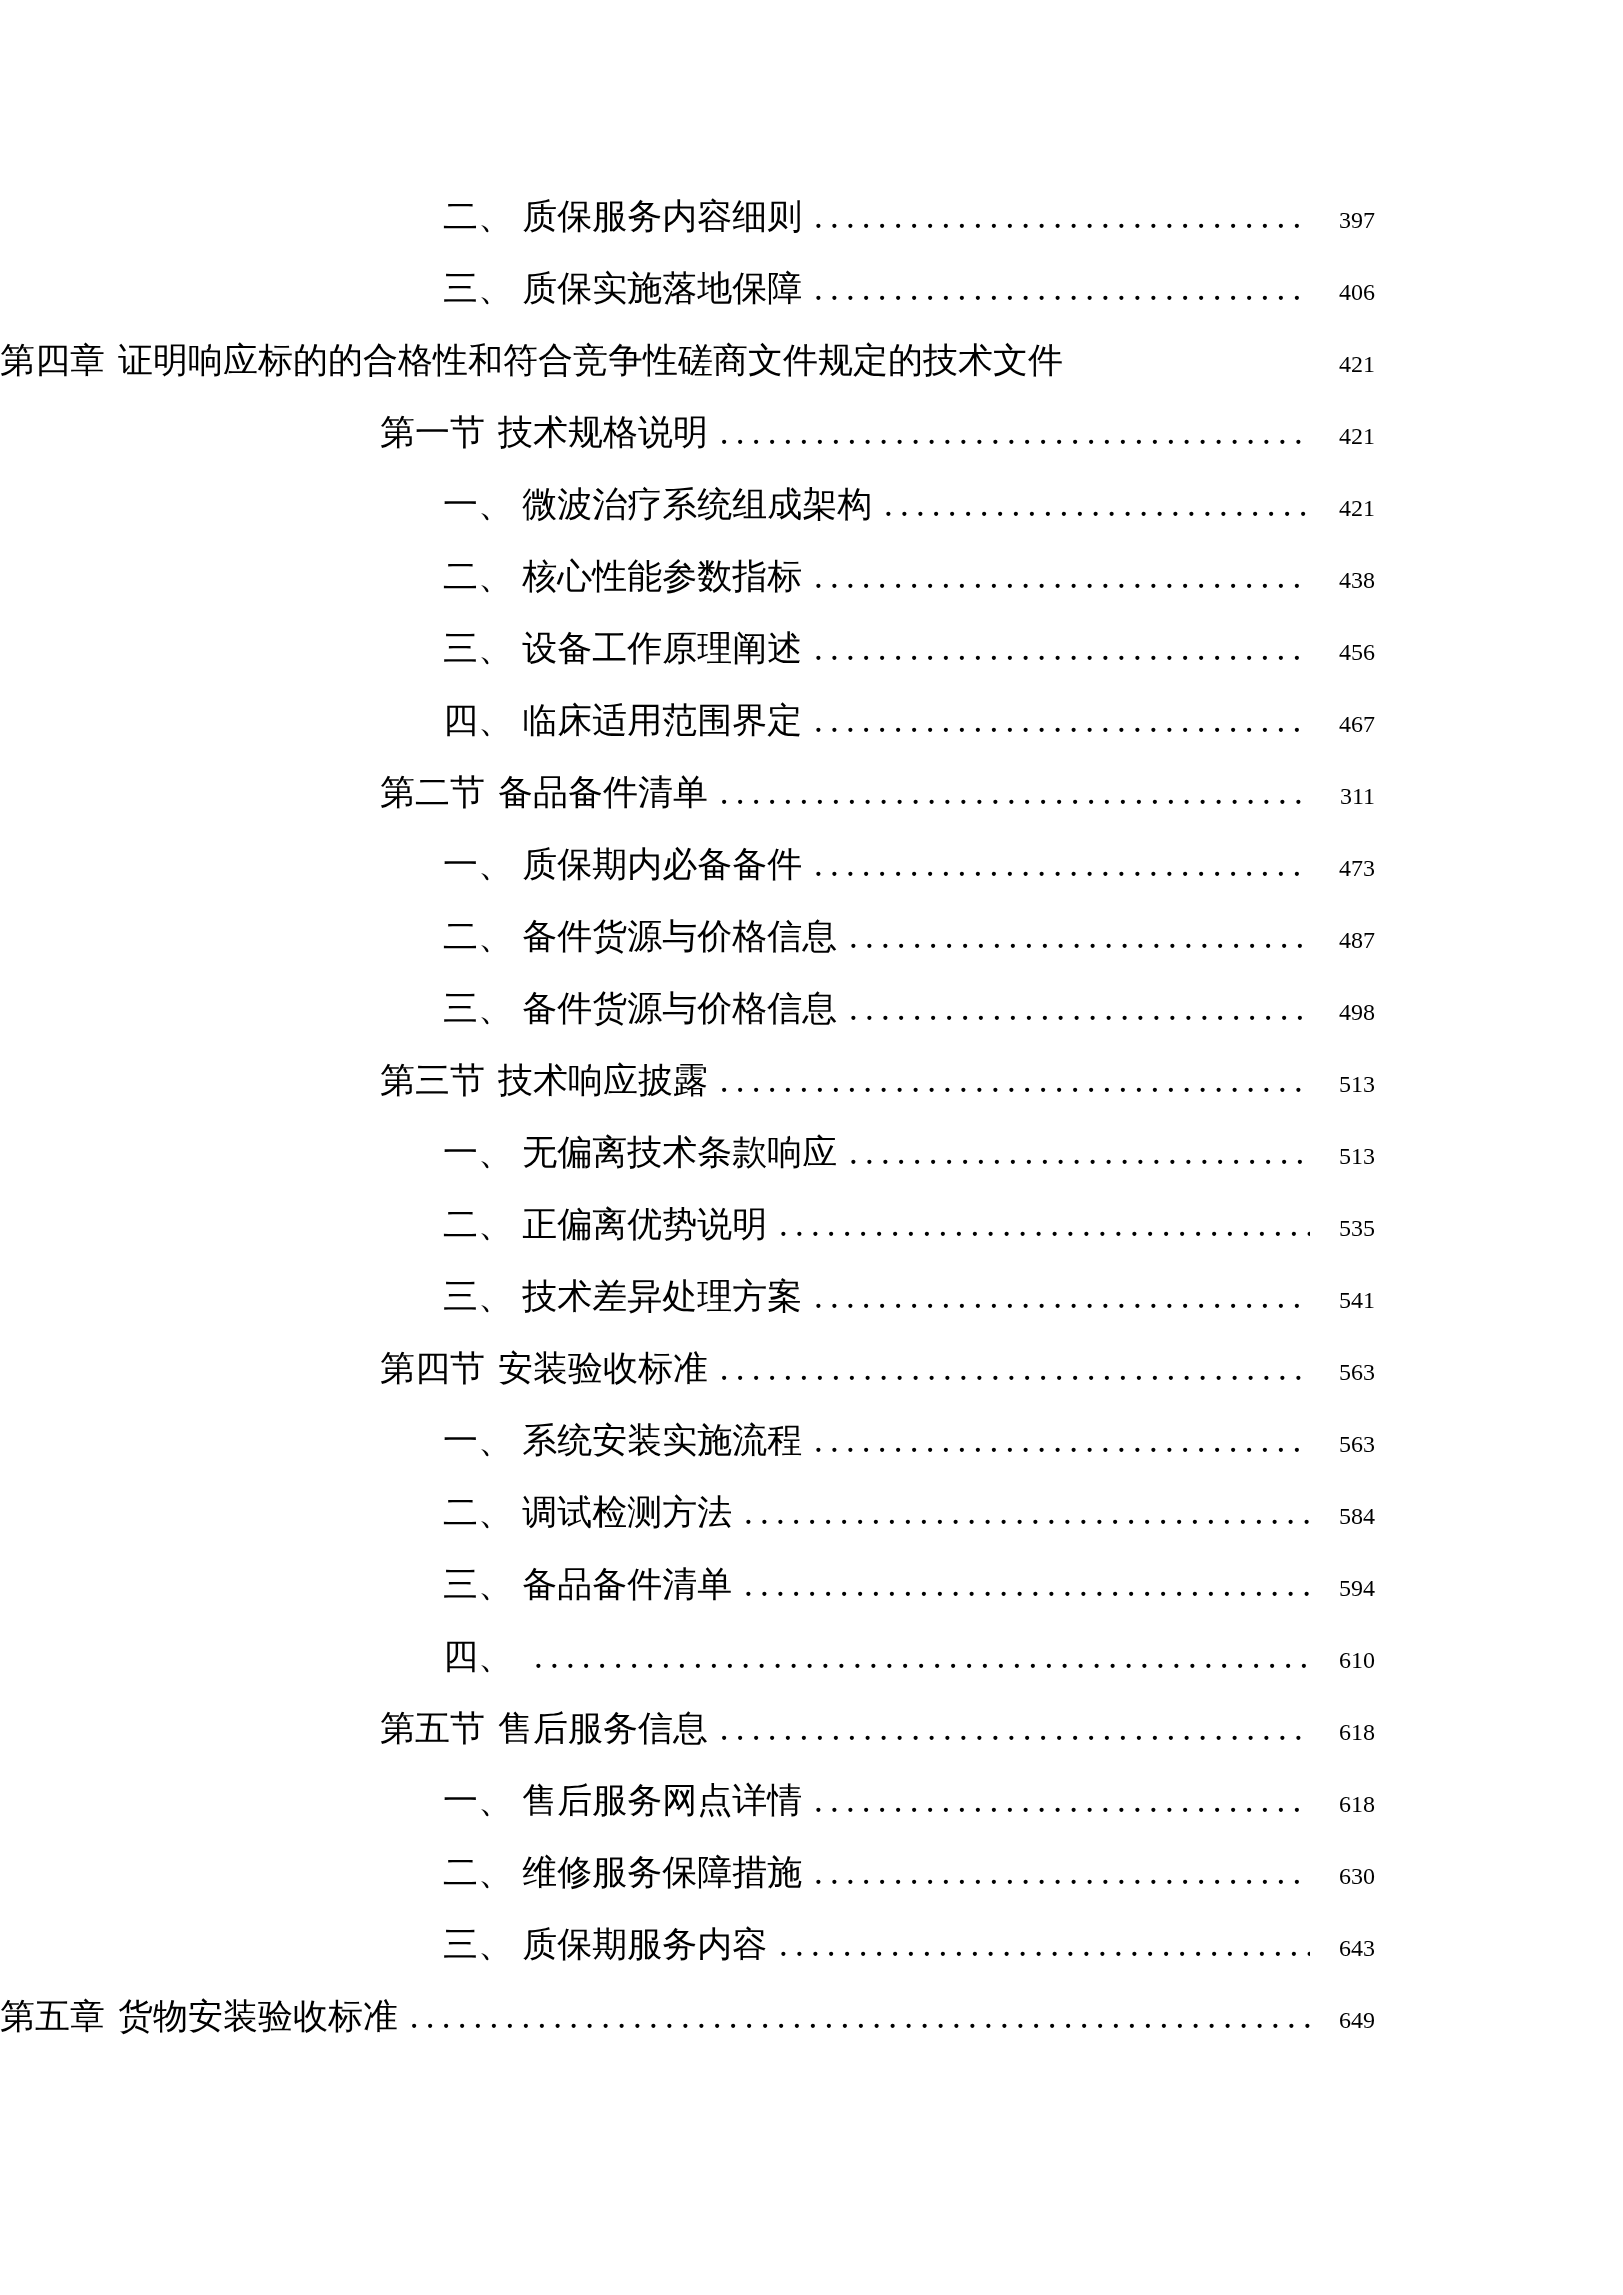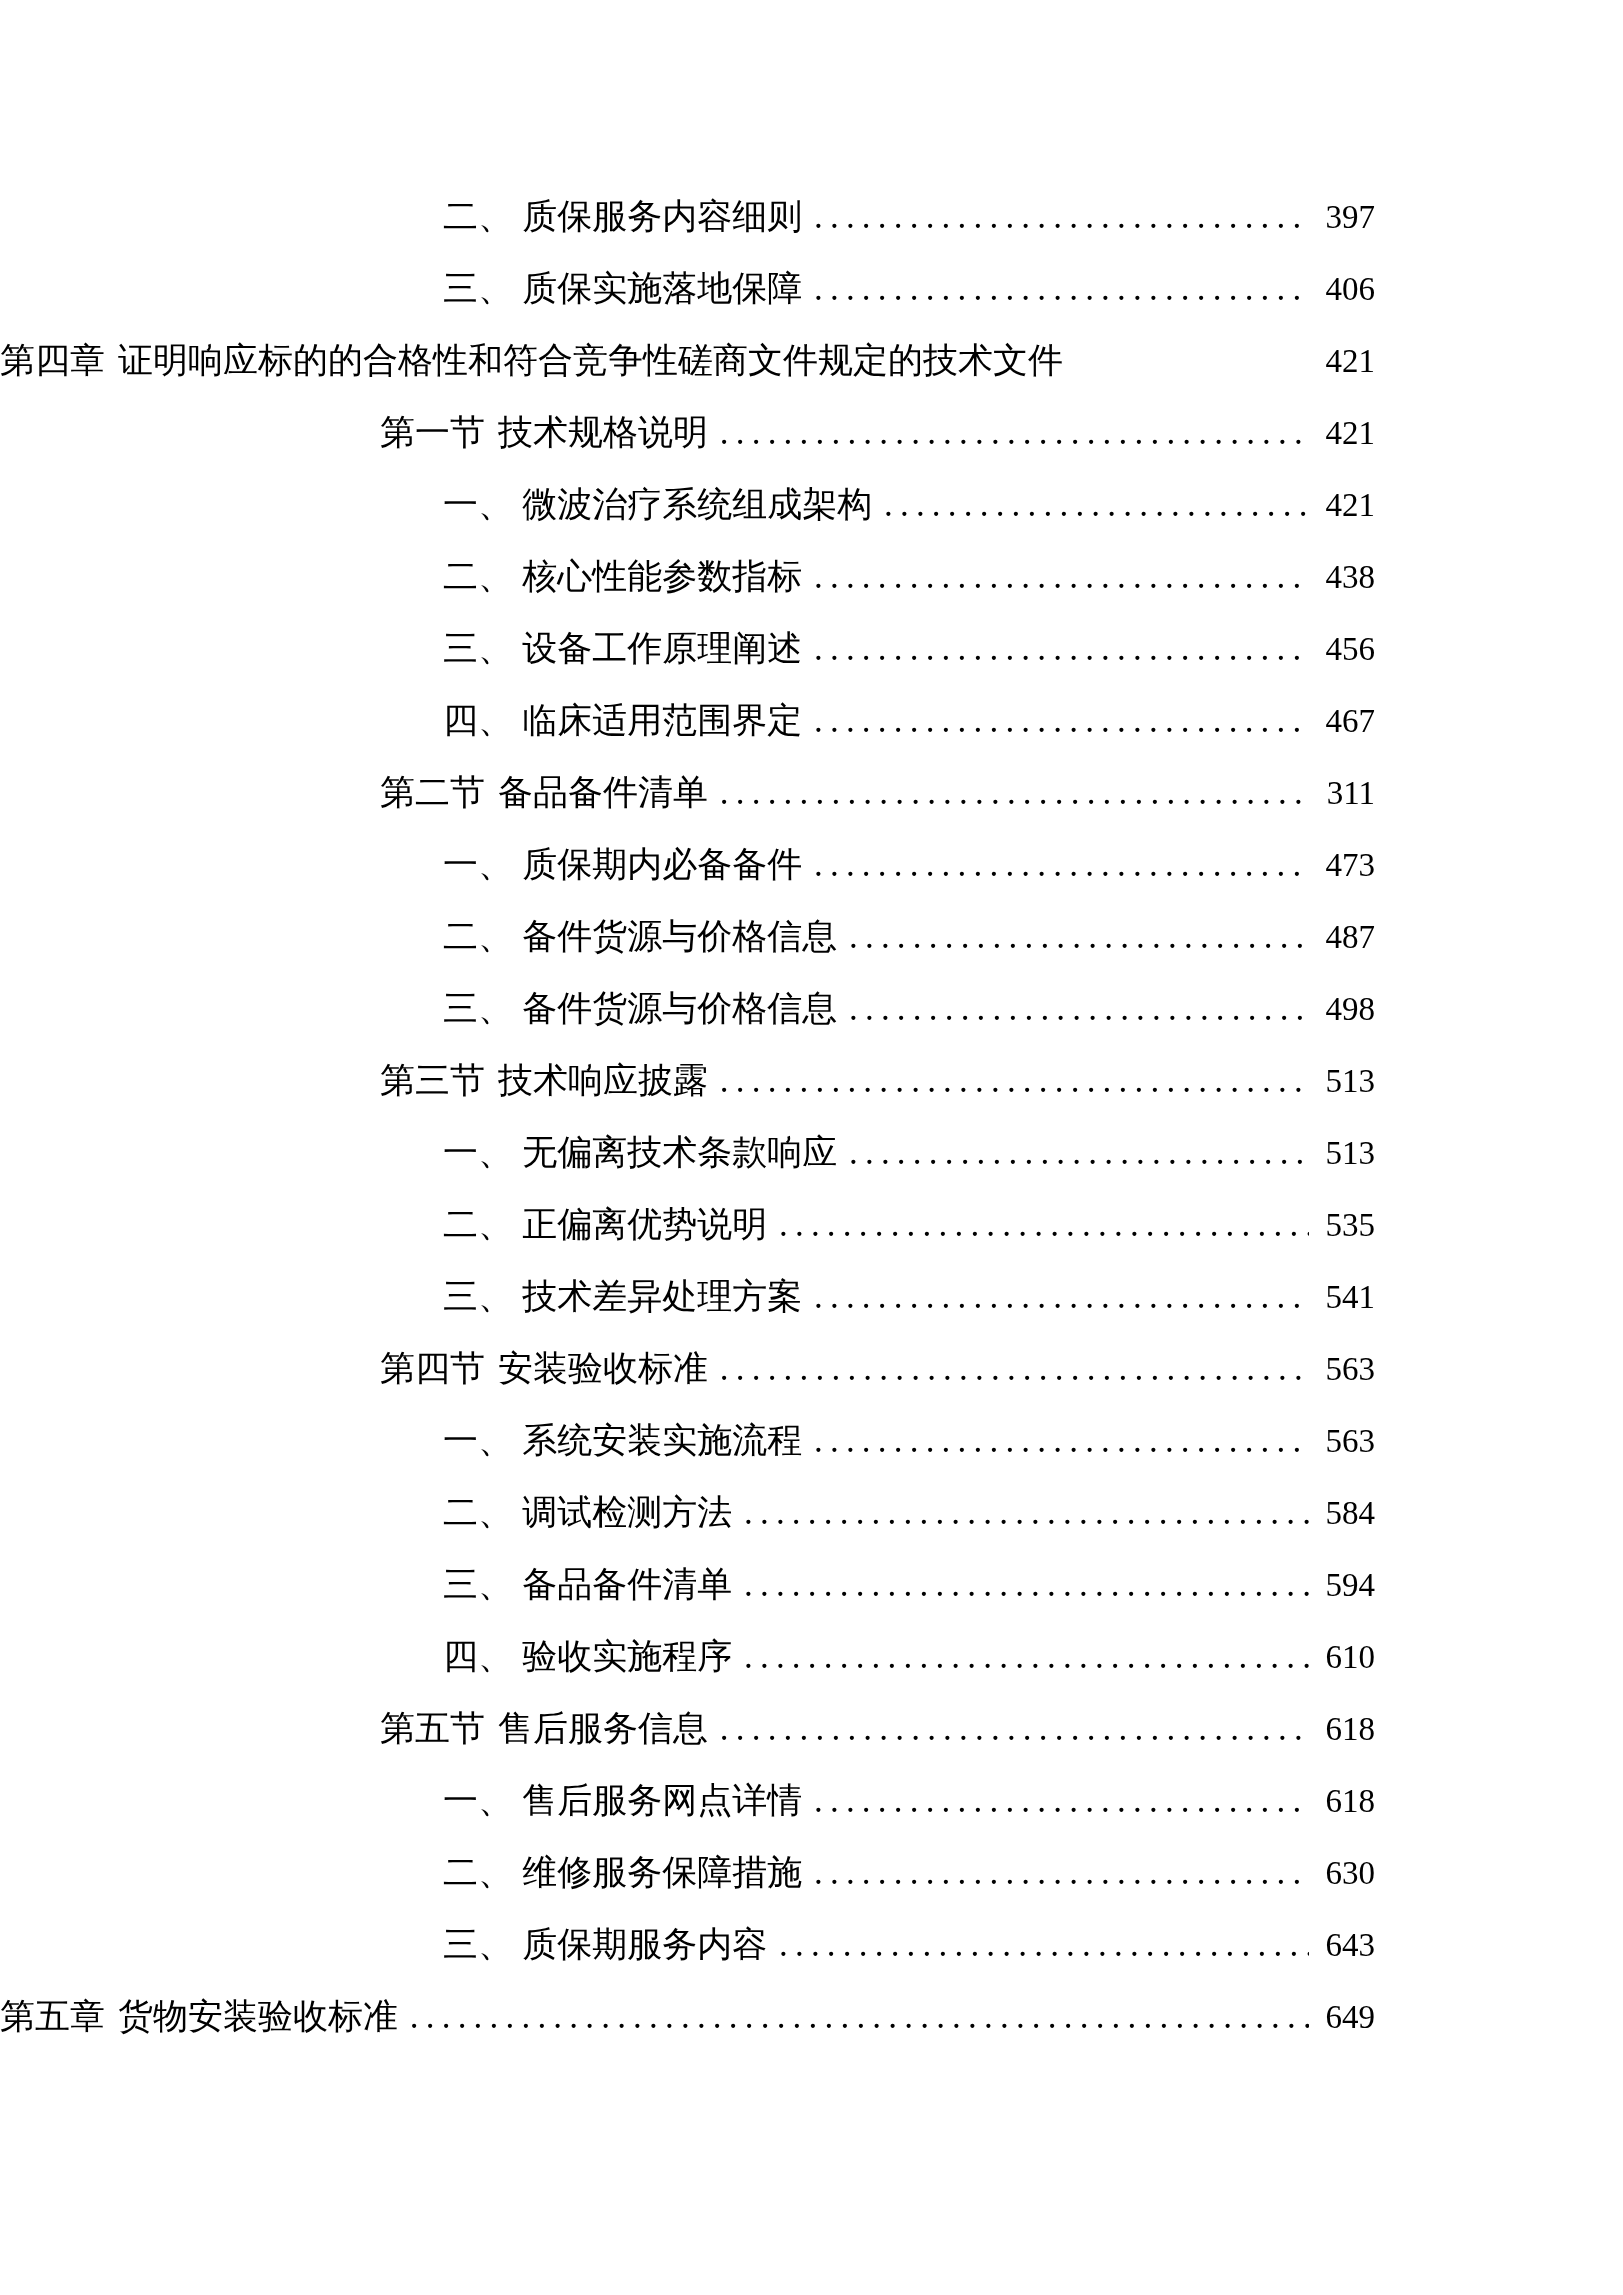--- a/index.html
+++ b/index.html
@@ -47,21 +47,21 @@
     overflow: hidden;
     margin: 0 17px 0 11.8px;
     font-size: 35px;
     letter-spacing: 7.2px;
     white-space: nowrap;
   }
   .pageno {
     flex: none;
     min-width: 48px;
     text-align: right;
-    font-size: 33px;
+    font-size: 24px;
   }
 </style>
 </head>
 <body>
 
 <div class="page" style="background: rgb(255, 255, 255); color: rgb(0, 0, 0);">
   <div class="toc" id="toc-list">
       <div class="row item">
     <span class="num">二、</span>
     <span class="title">质保服务内容细则</span>
@@ -177,21 +177,20 @@
     <span class="pageno">584</span>
   </div>
       <div class="row item">
     <span class="num">三、</span>
     <span class="title">备品备件清单</span>
     <span class="dots" aria-hidden="true">........................................................................................................................</span>
     <span class="pageno">594</span>
   </div>
       <div class="row item">
     <span class="num">四、</span>
-    <span class="title">验收实施程序</span>
     <span class="dots" aria-hidden="true">........................................................................................................................</span>
     <span class="pageno">610</span>
   </div>
       <div class="row section">
     <span class="num">第五节</span>
     <span class="title">售后服务信息</span>
     <span class="dots" aria-hidden="true">........................................................................................................................</span>
     <span class="pageno">618</span>
   </div>
       <div class="row item">

